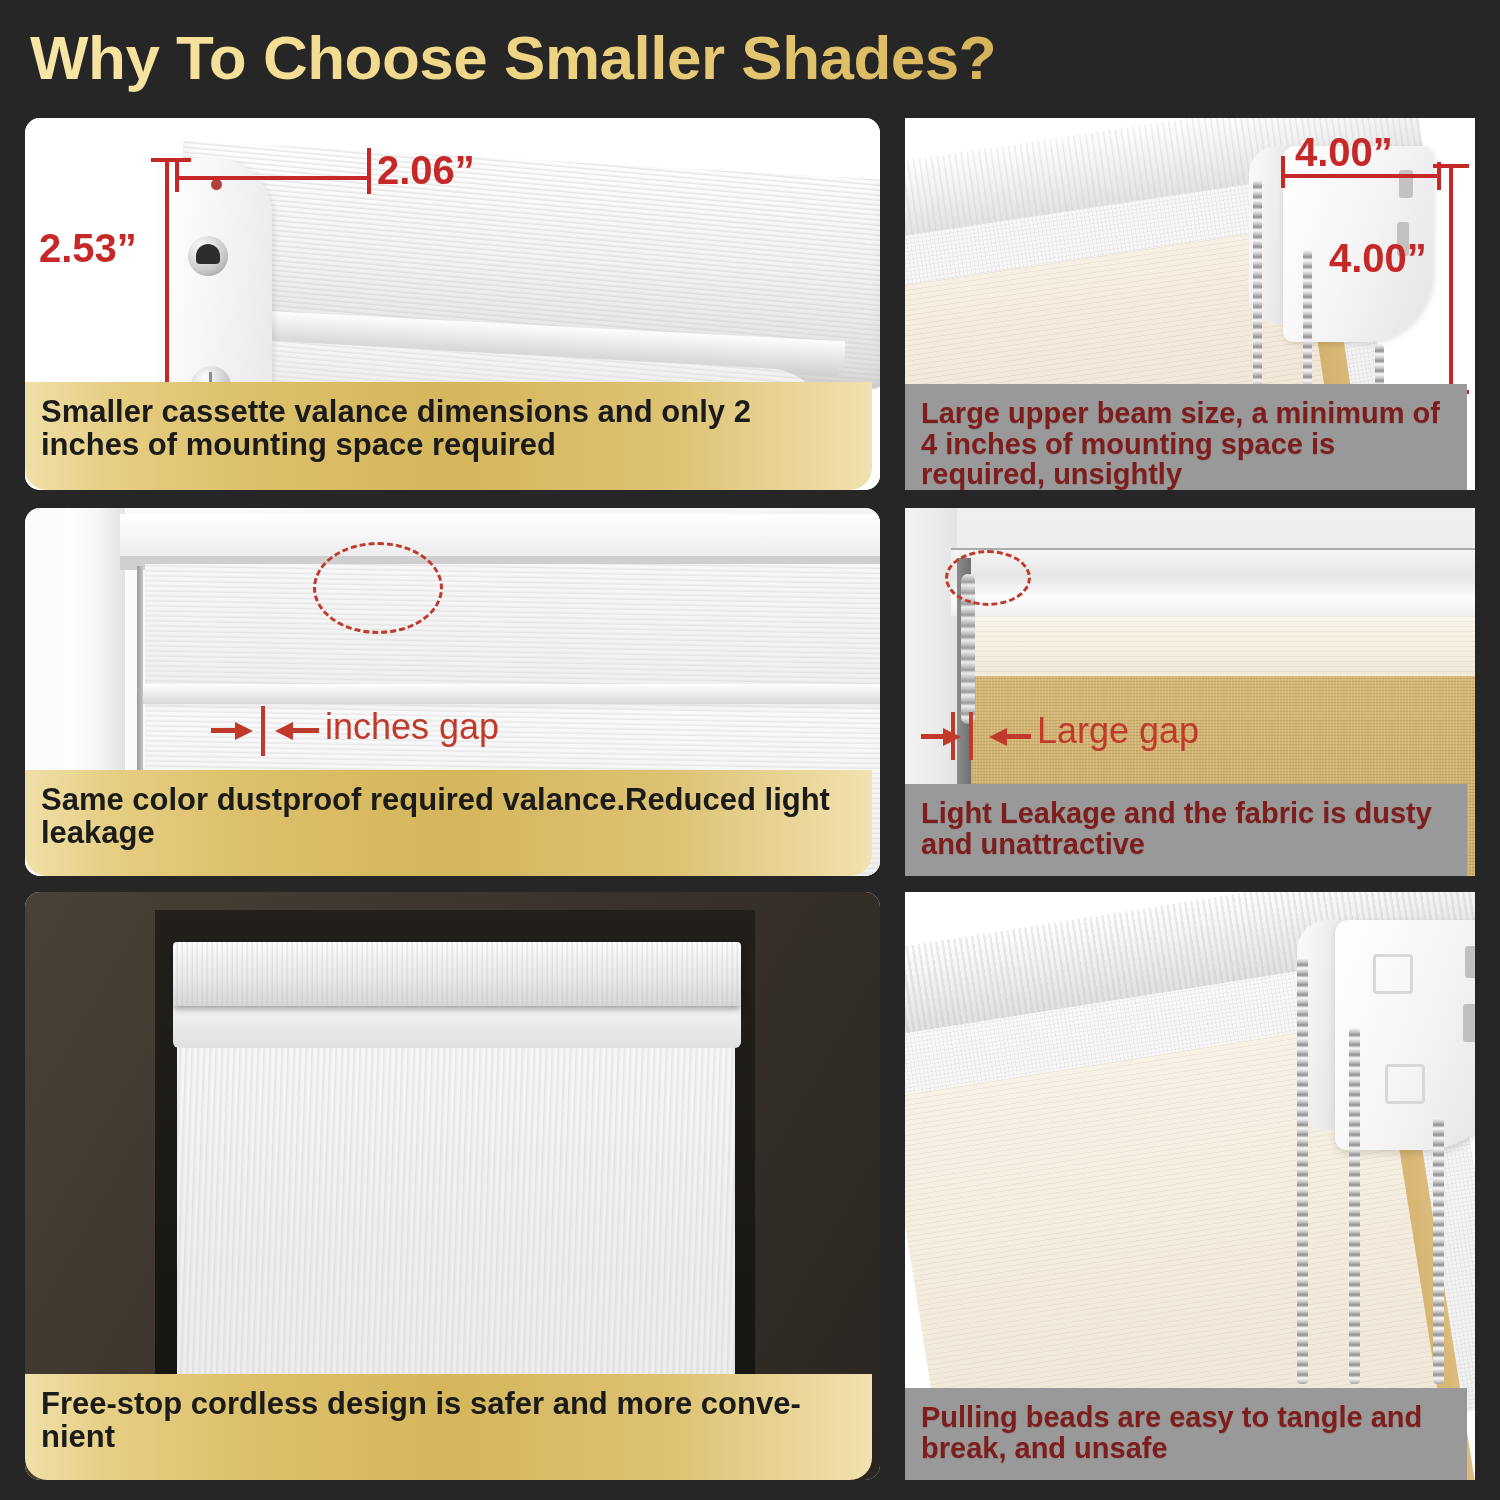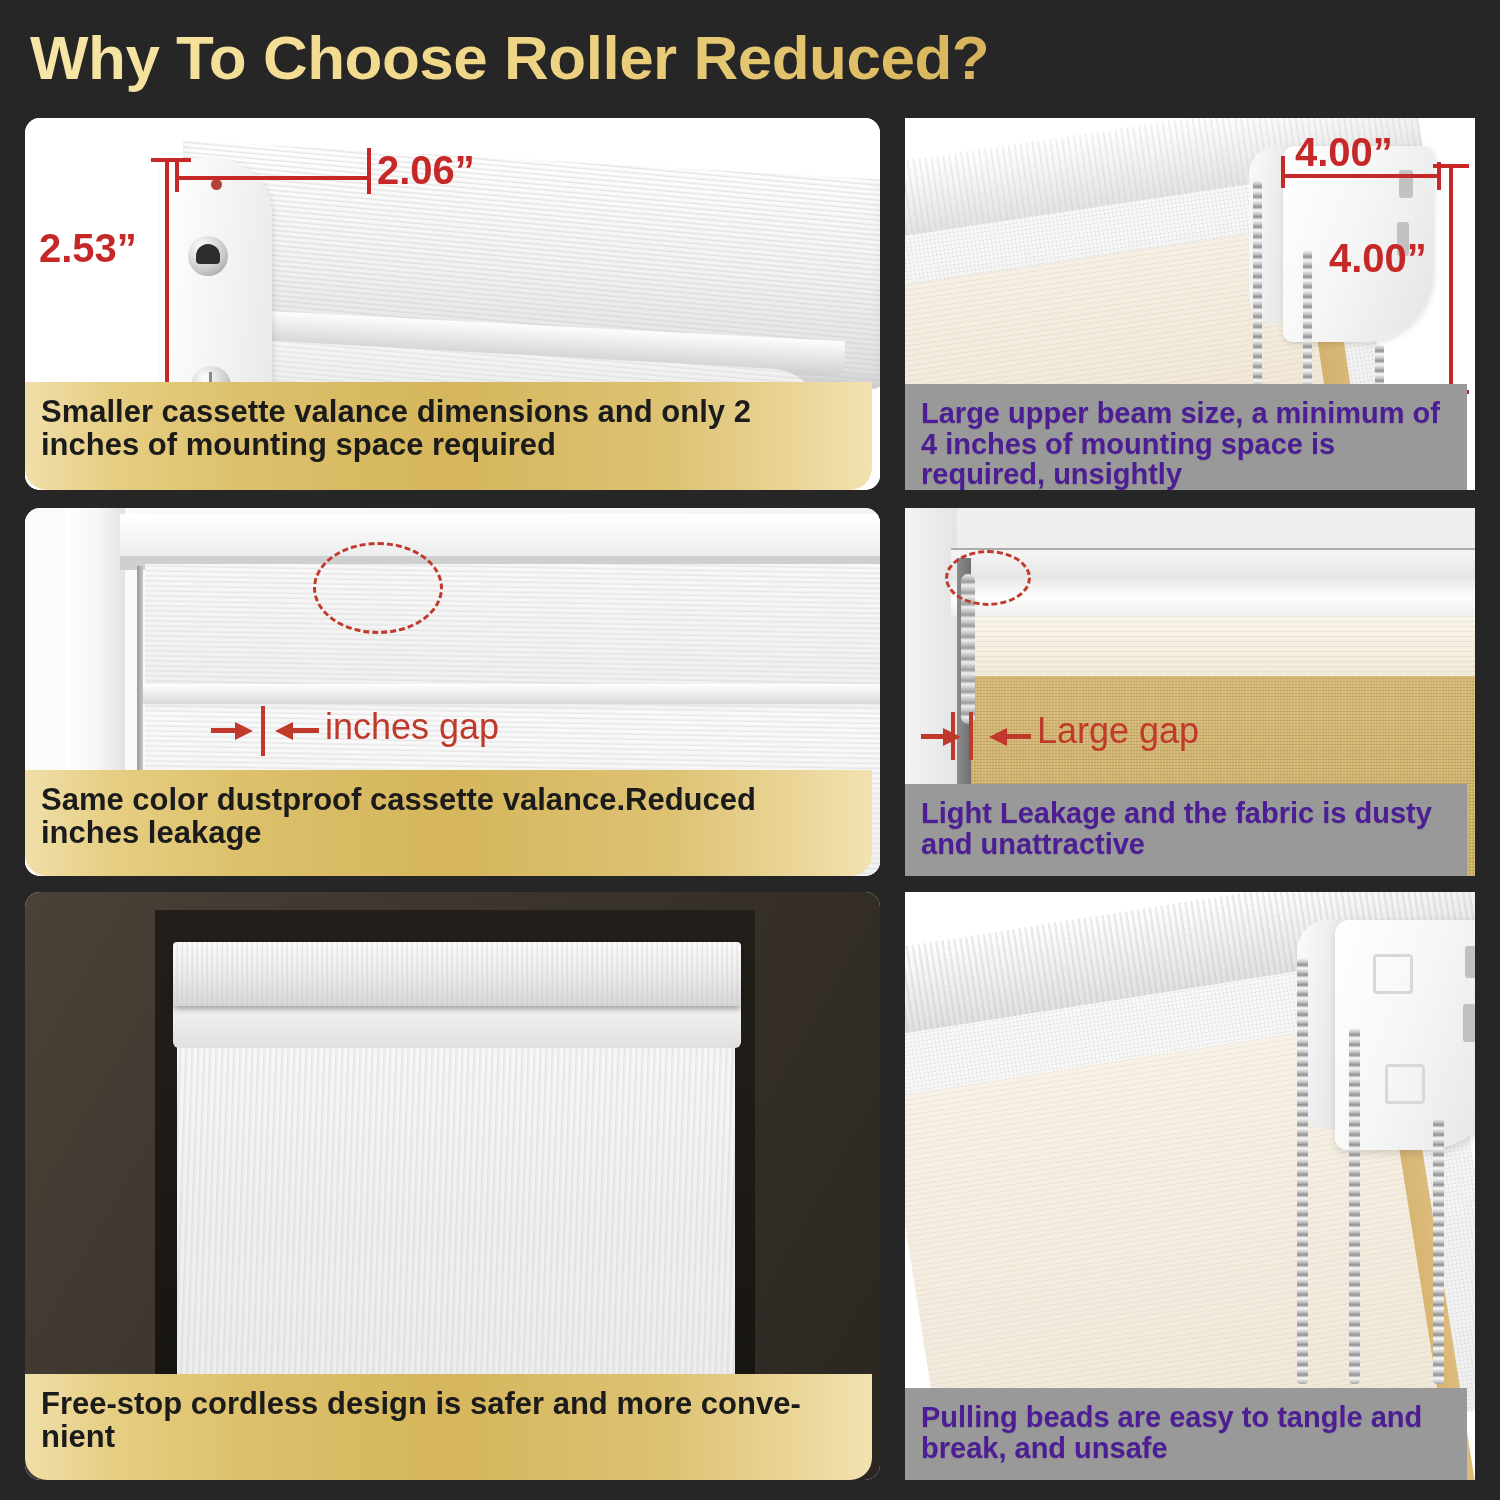--- a/index.html
+++ b/index.html
@@ -63,21 +63,21 @@
     z-index: 40;
   }
   .caption.gold {
     background: linear-gradient(90deg,
       #F0DFA9 0%, #E6CE83 10%, #DCC06B 26%,
       #D5B65C 50%, #DDC273 76%, #EBD79B 92%, #F1E2B0 100%);
     color: #1b1b1b;
   }
   .caption.gray {
     background: #999999;
-    color: #4c1d95;
+    color: #7f1d1d;
     text-shadow: 0 1px 1px rgba(0,0,0,.12);
   }
   .caption.r-bottom-left  { border-bottom-left-radius: 22px; }
   .caption.r-bottom-right { border-bottom-right-radius: 22px; }
 
   
   .p1-bg { position:absolute; inset:0; background:#ffffff; }
   .p1-cassette {
     position: absolute;
     left: 158px; top: 42px;
@@ -423,21 +423,21 @@
     border:3px solid #d8d8d8; border-radius:4px;
   }
   .p6-emb-a { left:468px; top:62px; }
   .p6-emb-b { left:480px; top:172px; }
 </style>
 </head>
 <body>
 
 <div id="page">
 
-  <div class="title">Why To Choose Roller Reduced?</div>
+  <div class="title">Why To Choose Smaller Shades?</div>
 
   <div class="panel rounded" style="left:25px; top:118px; width:855px; height:372px;">
     <div class="photo">
       <div class="p1-bg"></div>
       <div class="p1-cassette"></div>
       <div class="p1-lip"></div>
       <div class="p1-roller"></div>
       <div class="p1-fabric"></div>
       <div class="p1-endcap"></div>
       <div class="p1-screw1"></div>
@@ -497,21 +497,21 @@
 
       <div class="dashcircle" style="left:288px; top:34px; width:130px; height:92px;"></div>
 
       <div class="arrow-tail" style="left:186px; top:220px; width:26px;"></div>
       <div class="arrow-r" style="left:210px; top:214px;"></div>
       <div class="gapbar" style="left:236px; top:198px; height:50px;"></div>
       <div class="arrow-l" style="left:250px; top:214px;"></div>
       <div class="arrow-tail" style="left:268px; top:220px; width:26px;"></div>
       <div class="gaptext" style="left:300px; top:198px; font-size:36px;">inches gap</div>
     </div>
-    <div class="caption gold r-bottom-left r-bottom-right" style="font-size:31px; height:106px;">Same color dustproof cassette valance.Reduced inches leakage</div>
+    <div class="caption gold r-bottom-left r-bottom-right" style="font-size:31px; height:106px;">Same color dustproof required valance.Reduced light leakage</div>
   </div>
 
   <div class="panel rounded" style="left:25px; top:892px; width:855px; height:588px;">
     <div class="photo">
       <div class="p5-room"></div>
       <div class="p5-recess"></div>
       <div class="p5-glass">
         <div class="tree" style="left:20px;  top:58px;  width:130px; height:150px;"></div>
 
         <div class="tree" style="left:318px; top:44px;  width:180px; height:200px;"></div>

